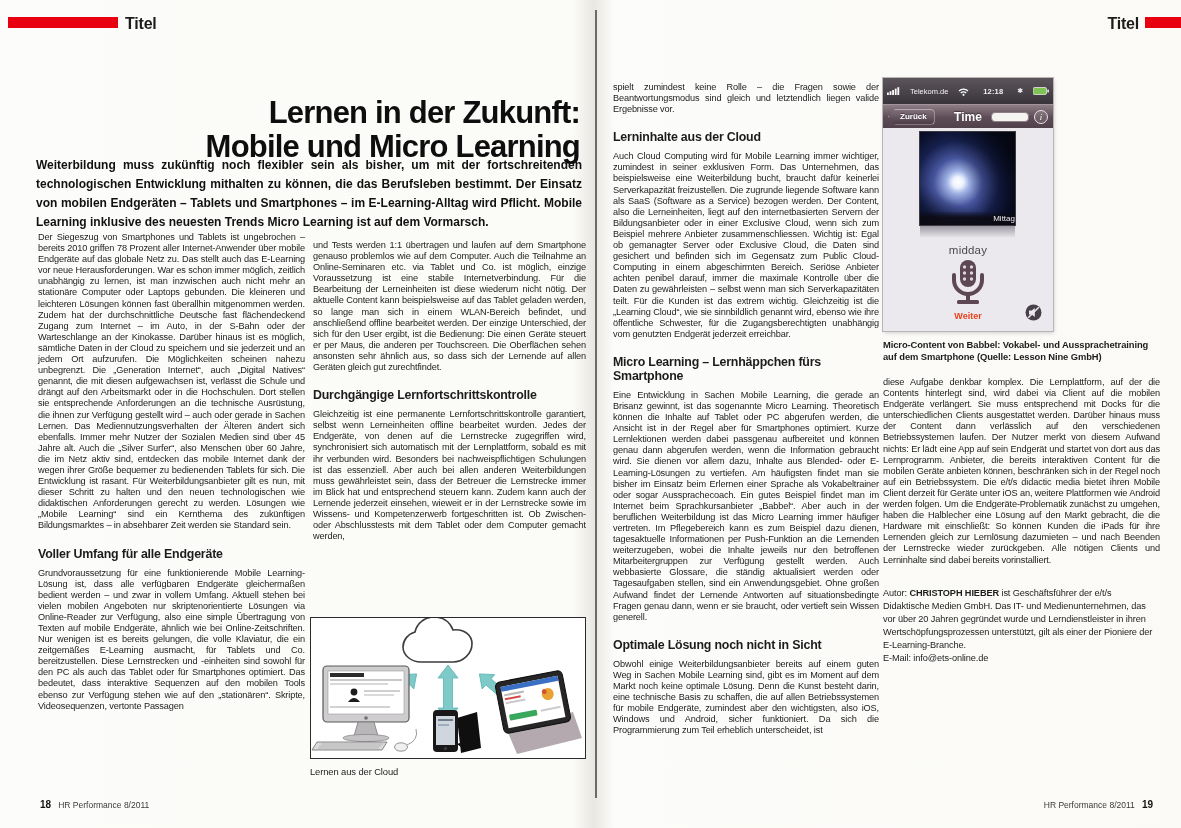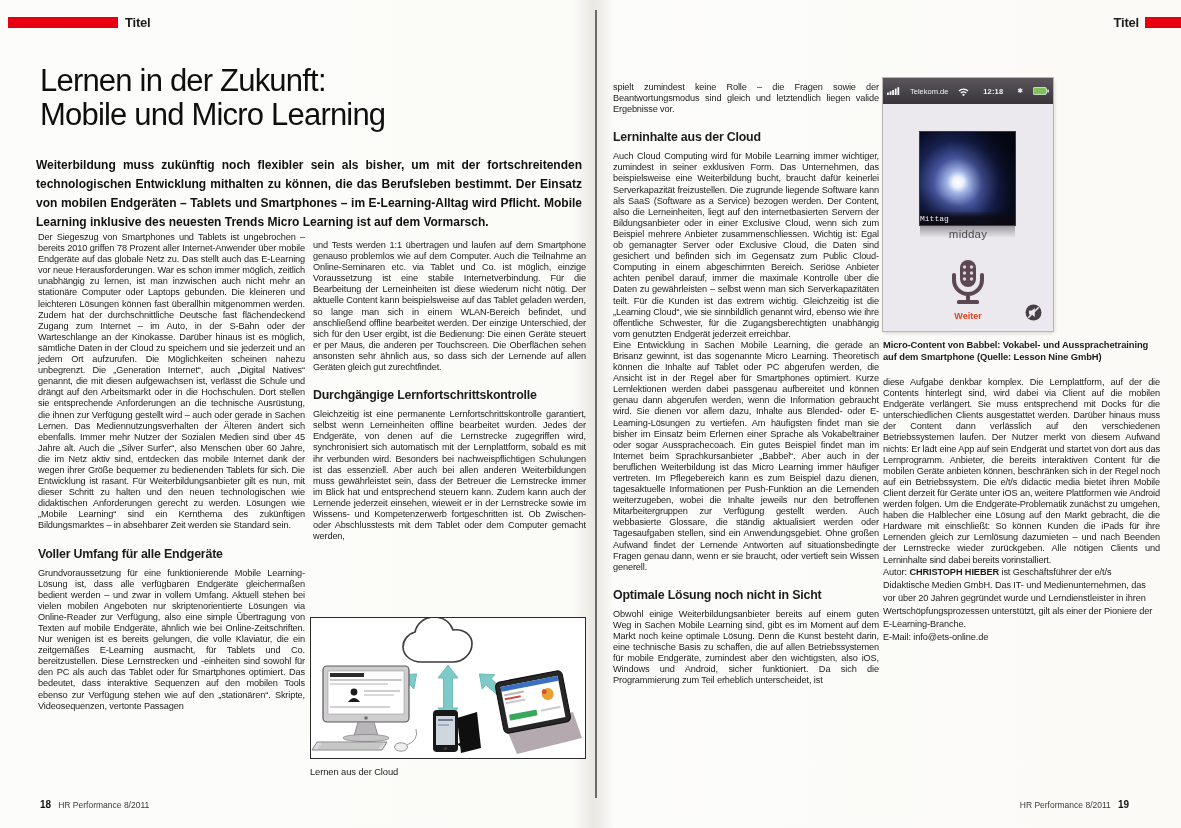--- a/index.html
+++ b/index.html
@@ -13,27 +13,27 @@
   .spread{position:absolute;inset:0;
     background:linear-gradient(90deg,#fcfcfa 0%,#fbfbf8 48.5%,#e9e7e2 50.3%,#fcfcfa 52%,#fbfaf7 100%);}
   .gutter-line{position:absolute;left:595px;top:10px;width:2px;height:788px;background:#4e4a48;opacity:.8;}
 
   .page{position:absolute;top:0;height:828px;}
   .page-left{left:0;width:596px;}
   .page-right{left:597px;width:584px;}
 
   
   .hdr-bar{position:absolute;height:11px;background:#e80010;}
-  .hdr-label{position:absolute;top:15px;font-size:13px;font-weight:bold;letter-spacing:-.2px;}
+  .hdr-label{position:absolute;top:15px;font-size:16px;font-weight:bold;letter-spacing:-.2px;}
   .ftr{position:absolute;top:799px;font-size:8.5px;color:#3a3a3a;}
   .ftr b{font-size:10px;color:#111;}
 
   
-  .main-title{position:absolute;left:40px;top:64px;width:540px;
-    font-size:31px;line-height:34px;font-weight:normal;letter-spacing:-.8px;color:#0e0e0e;}
+  .main-title{position:absolute;left:40px;top:96px;width:540px;
+    font-size:31px;line-height:34px;font-weight:bold;letter-spacing:-.8px;color:#0e0e0e;text-align:right;}
   .intro{position:absolute;left:36px;top:156px;width:546px;
     font-size:12px;line-height:19px;font-weight:bold;text-align:justify;color:#111;}
 
   
   .col{position:absolute;}
   .body-text{font-size:9.2px;line-height:11.1px;letter-spacing:-.13px;text-align:justify;margin:0;hyphens:auto;}
   .sec-h{font-size:12.4px;font-weight:bold;letter-spacing:-.2px;margin:15px 0 7px 0;}
 
   
   .figure-box{position:absolute;left:310px;top:617px;width:276px;height:142px;
@@ -58,31 +58,31 @@
   .nav-info{width:12px;height:12px;border:1.2px solid #e6e2e4;border-radius:50%;margin-left:5px;
     color:#fff;font-size:8.5px;font-style:italic;font-family:"Liberation Serif",serif;
     display:flex;align-items:center;justify-content:center;background:rgba(255,255,255,.12);}
   .photo{position:absolute;left:37px;top:54px;width:95px;height:93px;outline:1px solid #3c3a40;
     background:
       linear-gradient(245deg, rgba(3,5,14,.92) 0%, rgba(3,5,14,.25) 34%, rgba(3,5,14,0) 52%),
       linear-gradient(25deg, rgba(3,5,14,.55) 0%, rgba(3,5,14,0) 30%),
       radial-gradient(circle at 40% 54%, #ffffff 0%, #eef2ff 7%, #9fb2e4 15%, #46549c 32%, #16204e 55%, #080d24 78%, #04061a 100%);}
   .photo-label{position:absolute;left:0;right:0;bottom:0;height:13px;
     background:linear-gradient(rgba(12,10,18,.15),rgba(12,10,18,.88) 45%);
-    color:#eceaf2;font-size:8px;text-align:left;line-height:14px;font-family:Liberation Mono, monospace;}
+    color:#eceaf2;font-size:8px;text-align:right;line-height:14px;}
   .photo-reflection{position:absolute;left:37px;top:148px;width:95px;height:12px;
     background:linear-gradient(rgba(38,34,48,.4),rgba(38,34,48,0));}
-  .word{position:absolute;left:0;right:0;top:150px;text-align:center;font-size:11.5px;color:#4c4a4c;letter-spacing:.2px;}
+  .word{position:absolute;left:0;right:0;top:166px;text-align:center;font-size:11.5px;color:#4c4a4c;letter-spacing:.2px;}
   .mic-wrap{position:absolute;left:50%;top:181px;transform:translateX(-50%);}
   .weiter{position:absolute;left:0;right:0;top:233px;text-align:center;color:#e8401c;font-size:9px;font-weight:bold;}
   .mute-wrap{position:absolute;right:11px;top:226px;}
   .phone-caption{position:absolute;left:286px;top:339px;width:278px;
     font-size:9.4px;font-weight:bold;line-height:11.6px;letter-spacing:-.1px;}
 
-  .author-block{font-size:9.2px;line-height:13px;letter-spacing:-.1px;text-align:left;}
+  .author-block{margin-top:21px;font-size:9.2px;line-height:13px;letter-spacing:-.1px;text-align:left;}
   .author-block .email{display:block;}
 </style>
 </head>
 <body>
 
 <div class="spread"></div>
 <div class="gutter-line"></div>
 
 <div class="page page-left">
 
@@ -182,20 +182,21 @@
 
 <div class="page page-right">
 
   <div class="hdr-label" style="right:42px;">Titel</div>
   <div class="hdr-bar" style="right:0;top:17px;width:36px;"></div>
 
   <div class="col" style="left:16px;top:82px;width:266px;">
     <p class="body-text">spielt zumindest keine Rolle – die Fragen sowie der Beantwortungsmodus sind gleich und letztendlich liegen valide Ergebnisse vor.</p>
     <h3 class="sec-h">Lerninhalte aus der Cloud</h3>
     <p class="body-text">Auch Cloud Computing wird für Mobile Learning immer wichtiger, zumindest in seiner exklusiven Form. Das Unternehmen, das beispielsweise eine Weiterbildung bucht, braucht dafür keinerlei Serverkapazität freizustellen. Die zugrunde liegende Software kann als SaaS (Software as a Service) bezogen werden. Der Content, also die Lerneinheiten, liegt auf den internetbasierten Servern der Bildungsanbieter oder in einer Exclusive Cloud, wenn sich zum Beispiel mehrere Anbieter zusammenschliessen. Wichtig ist: Egal ob gemanagter Server oder Exclusive Cloud, die Daten sind gesichert und befinden sich im Gegensatz zum Public Cloud-Computing in einem abgeschirmten Bereich. Seriöse Anbieter achten penibel darauf, immer die maximale Kontrolle über die Daten zu gewährleisten – selbst wenn man sich Serverkapazitäten teilt. Für die Kunden ist das extrem wichtig. Gleichzeitig ist die „Learning Cloud“, wie sie sinnbildlich genannt wird, ebenso wie ihre öffentliche Schwester, für die Zugangsberechtigten unabhängig vom genutzten Endgerät jederzeit erreichbar.</p>
+    <h3 class="sec-h">Micro Learning – Lernhäppchen fürs Smartphone</h3>
     <p class="body-text">Eine Entwicklung in Sachen Mobile Learning, die gerade an Brisanz gewinnt, ist das sogenannte Micro Learning. Theoretisch können die Inhalte auf Tablet oder PC abgerufen werden, die Ansicht ist in der Regel aber für Smartphones optimiert. Kurze Lernlektionen werden dabei passgenau aufbereitet und können genau dann abgerufen werden, wenn die Information gebraucht wird. Sie dienen vor allem dazu, Inhalte aus Blended- oder E-Learning-Lösungen zu vertiefen. Am häufigsten findet man sie bisher im Einsatz beim Erlernen einer Sprache als Vokabeltrainer oder sogar Aussprachecoach. Ein gutes Beispiel findet man im Internet beim Sprachkursanbieter „Babbel“. Aber auch in der beruflichen Weiterbildung ist das Micro Learning immer häufiger vertreten. Im Pflegebereich kann es zum Beispiel dazu dienen, tagesaktuelle Informationen per Push-Funktion an die Lernenden weiterzugeben, wobei die Inhalte jeweils nur den betroffenen Mitarbeitergruppen zur Verfügung gestellt werden. Auch webbasierte Glossare, die ständig aktualisiert werden oder Tagesaufgaben stellen, sind ein Anwendungsgebiet. Ohne großen Aufwand findet der Lernende Antworten auf situationsbedingte Fragen genau dann, wenn er sie braucht, oder vertieft sein Wissen generell.</p>
     <h3 class="sec-h">Optimale Lösung noch nicht in Sicht</h3>
     <p class="body-text">Obwohl einige Weiterbildungsanbieter bereits auf einem guten Weg in Sachen Mobile Learning sind, gibt es im Moment auf dem Markt noch keine optimale Lösung. Denn die Kunst besteht darin, eine technische Basis zu schaffen, die auf allen Betriebssystemen für mobile Endgeräte, zumindest aber den wichtigsten, also iOS, Windows und Android, sicher funktioniert. Da sich die Programmierung zum Teil erheblich unterscheidet, ist</p>
   </div>
 
   <div class="phone">
     <div class="statusbar">
       <svg width="13" height="8" viewBox="0 0 13 8">
         <g fill="#ffffff">
           <rect x="0" y="5.5" width="1.8" height="2.5"></rect>
@@ -211,20 +212,26 @@
         <path d="M2.8,6 a3.8,3.8 0 0 1 5.4,0" stroke="#fff" stroke-width="1.2" fill="none"></path>
         <circle cx="5.5" cy="7.8" r="1.1" fill="#fff"></circle>
       </svg>
       <span class="time">12:18</span>
       <span style="font-size:7px;">✱</span>
       <svg width="16" height="8" viewBox="0 0 16 8">
         <rect x="0" y="0.5" width="13.5" height="7" rx="1.5" fill="#7fc355" stroke="#e8e8e8" stroke-width="0.8"></rect>
         <rect x="14.3" y="2.5" width="1.6" height="3" rx="0.6" fill="#e8e8e8"></rect>
       </svg>
     </div>
+    <div class="navbar">
+      <span class="back-btn">Zurück</span>
+      <span class="nav-title">Time</span>
+      <span class="nav-progress"></span>
+      <span class="nav-info">i</span>
+    </div>
     <div class="photo">
       <div class="photo-label">Mittag</div>
     </div>
     <div class="photo-reflection"></div>
     <div class="word">midday</div>
     <div class="mic-wrap">
       <svg width="40" height="48" viewBox="0 0 40 48">
         <g fill="#5c4752">
           <rect x="12" y="1" width="16" height="27" rx="8"></rect>
           <rect x="18" y="33" width="4" height="8"></rect>
@@ -254,17 +261,17 @@
   <div class="phone-caption">Micro-Content von Babbel: Vokabel- und Aussprachetraining auf dem Smartphone (Quelle: Lesson Nine GmbH)</div>
 
   <div class="col" style="left:286px;top:377px;width:277px;">
     <p class="body-text">diese Aufgabe denkbar komplex. Die Lernplattform, auf der die Contents hinterlegt sind, wird dabei via Client auf die mobilen Endgeräte verlängert. Sie muss entsprechend mit Docks für die unterschiedlichen Clients ausgestattet werden. Darüber hinaus muss der Content dann verlässlich auf den verschiedenen Betriebssystemen laufen. Der Nutzer merkt von diesem Aufwand nichts: Er lädt eine App auf sein Endgerät und startet von dort aus das Lernprogramm. Anbieter, die bereits interaktiven Content für die mobilen Geräte anbieten können, beschränken sich in der Regel noch auf ein Betriebssystem. Die e/t/s didactic media bietet ihren Mobile Client derzeit für Geräte unter iOS an, weitere Plattformen wie Android werden folgen. Um die Endgeräte-Problematik zunächst zu umgehen, haben die Halblecher eine Lösung auf den Markt gebracht, die die Hardware mit einschließt: So können Kunden die iPads für ihre Lernenden gleich zur Lernlösung dazumieten – und nach Beenden der Lernstrecke wieder zurückgeben. Alle nötigen Clients und Lerninhalte sind dabei bereits vorinstalliert.</p>
     <div class="author-block">
       <span>Autor: </span><b>CHRISTOPH HIEBER</b><span> ist Geschäftsführer der e/t/s Didaktische Medien GmbH. Das IT- und Medienunternehmen, das vor über 20 Jahren gegründet wurde und Lerndienstleister in ihren Wertschöpfungsprozessen unterstützt, gilt als einer der Pioniere der E-Learning-Branche.</span>
       <span class="email">E-Mail: info@ets-online.de</span>
     </div>
   </div>
 
-  <div class="ftr" style="right:52px;text-align:center;margin-left:48px;">
+  <div class="ftr" style="right:28px;text-align:center;margin-left:48px;">
     <span>HR Performance 8/2011</span>&nbsp;&nbsp;
     <b>19</b>
   </div>
 </div>
 
 </body></html>

